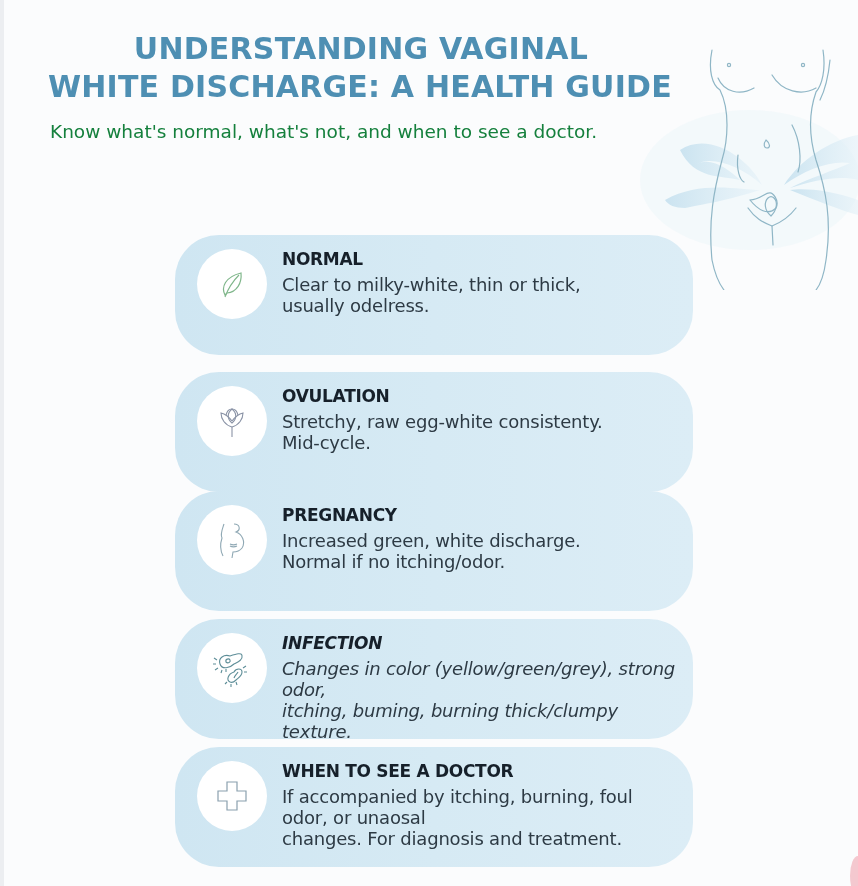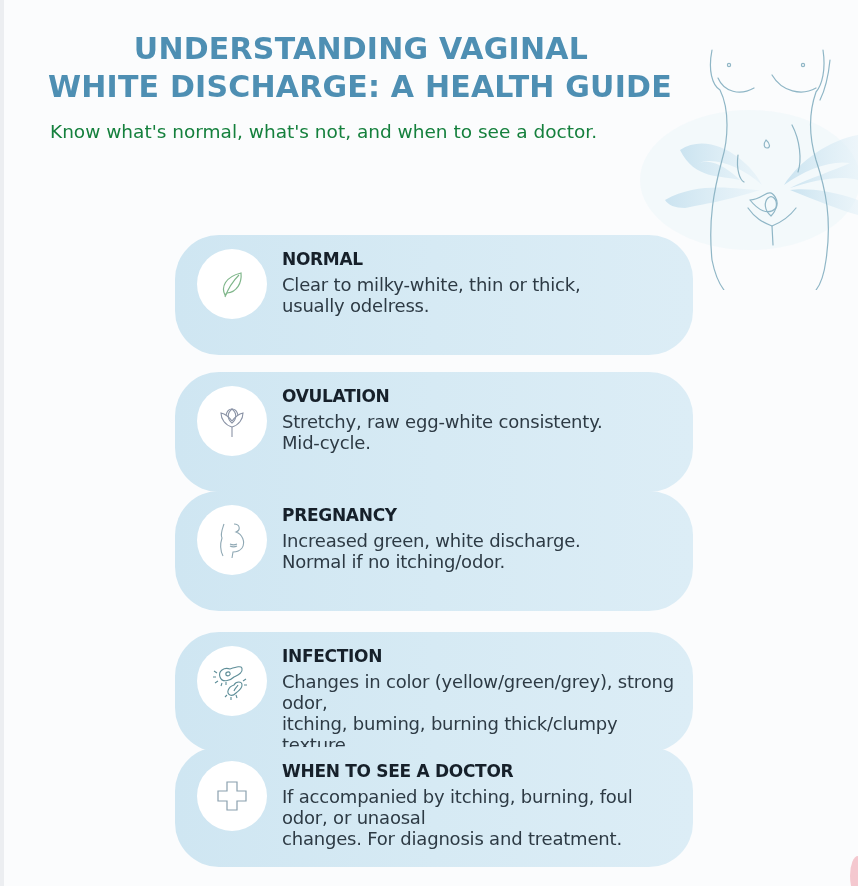--- a/index.html
+++ b/index.html
@@ -155,21 +155,21 @@
   </div>
   <div class="card-text">
     <div class="card-title">PREGNANCY</div>
     <div class="card-desc">
       <div>Increased green, white discharge.</div>
       <div>Normal if no itching/odor.</div>
     </div>
   </div>
 </div>
 
-<div class="card" style="top:632px;">
+<div class="card" style="top:619px;font-style:italic;">
   <div class="icon-circle">
     <svg width="40" height="40" viewBox="0 0 40 40" fill="none" stroke="#5e8e98" stroke-width="1.1">
       <path d="M8 16 C 6 10, 12 6, 18 8 C 24 6, 30 4, 30 8 C 31 12, 26 14, 22 16 C 18 20, 10 22, 8 16 Z"></path>
       <path d="M14 14 C 13 11, 17 10, 18 12 C 19 14, 16 16, 14 14 Z"></path>
       <path d="M5 12 L 2 10 M4 16 L 1 16 M6 20 L 3 22 M10 22 L 9 25 M14 21 L 14 24"></path>
       <path d="M18 34 C 14 32, 16 26, 22 24 C 24 20, 30 20, 30 24 C 30 28, 26 30, 24 32 C 22 34, 20 35, 18 34 Z"></path>
       <path d="M22 30 C 23 27, 25 26, 26 24"></path>
       <path d="M15 34 L 13 36 M19 36 L 19 39 M24 34 L 25 37 M32 24 L 35 24 M31 20 L 34 18"></path>
     </svg>
   </div>

